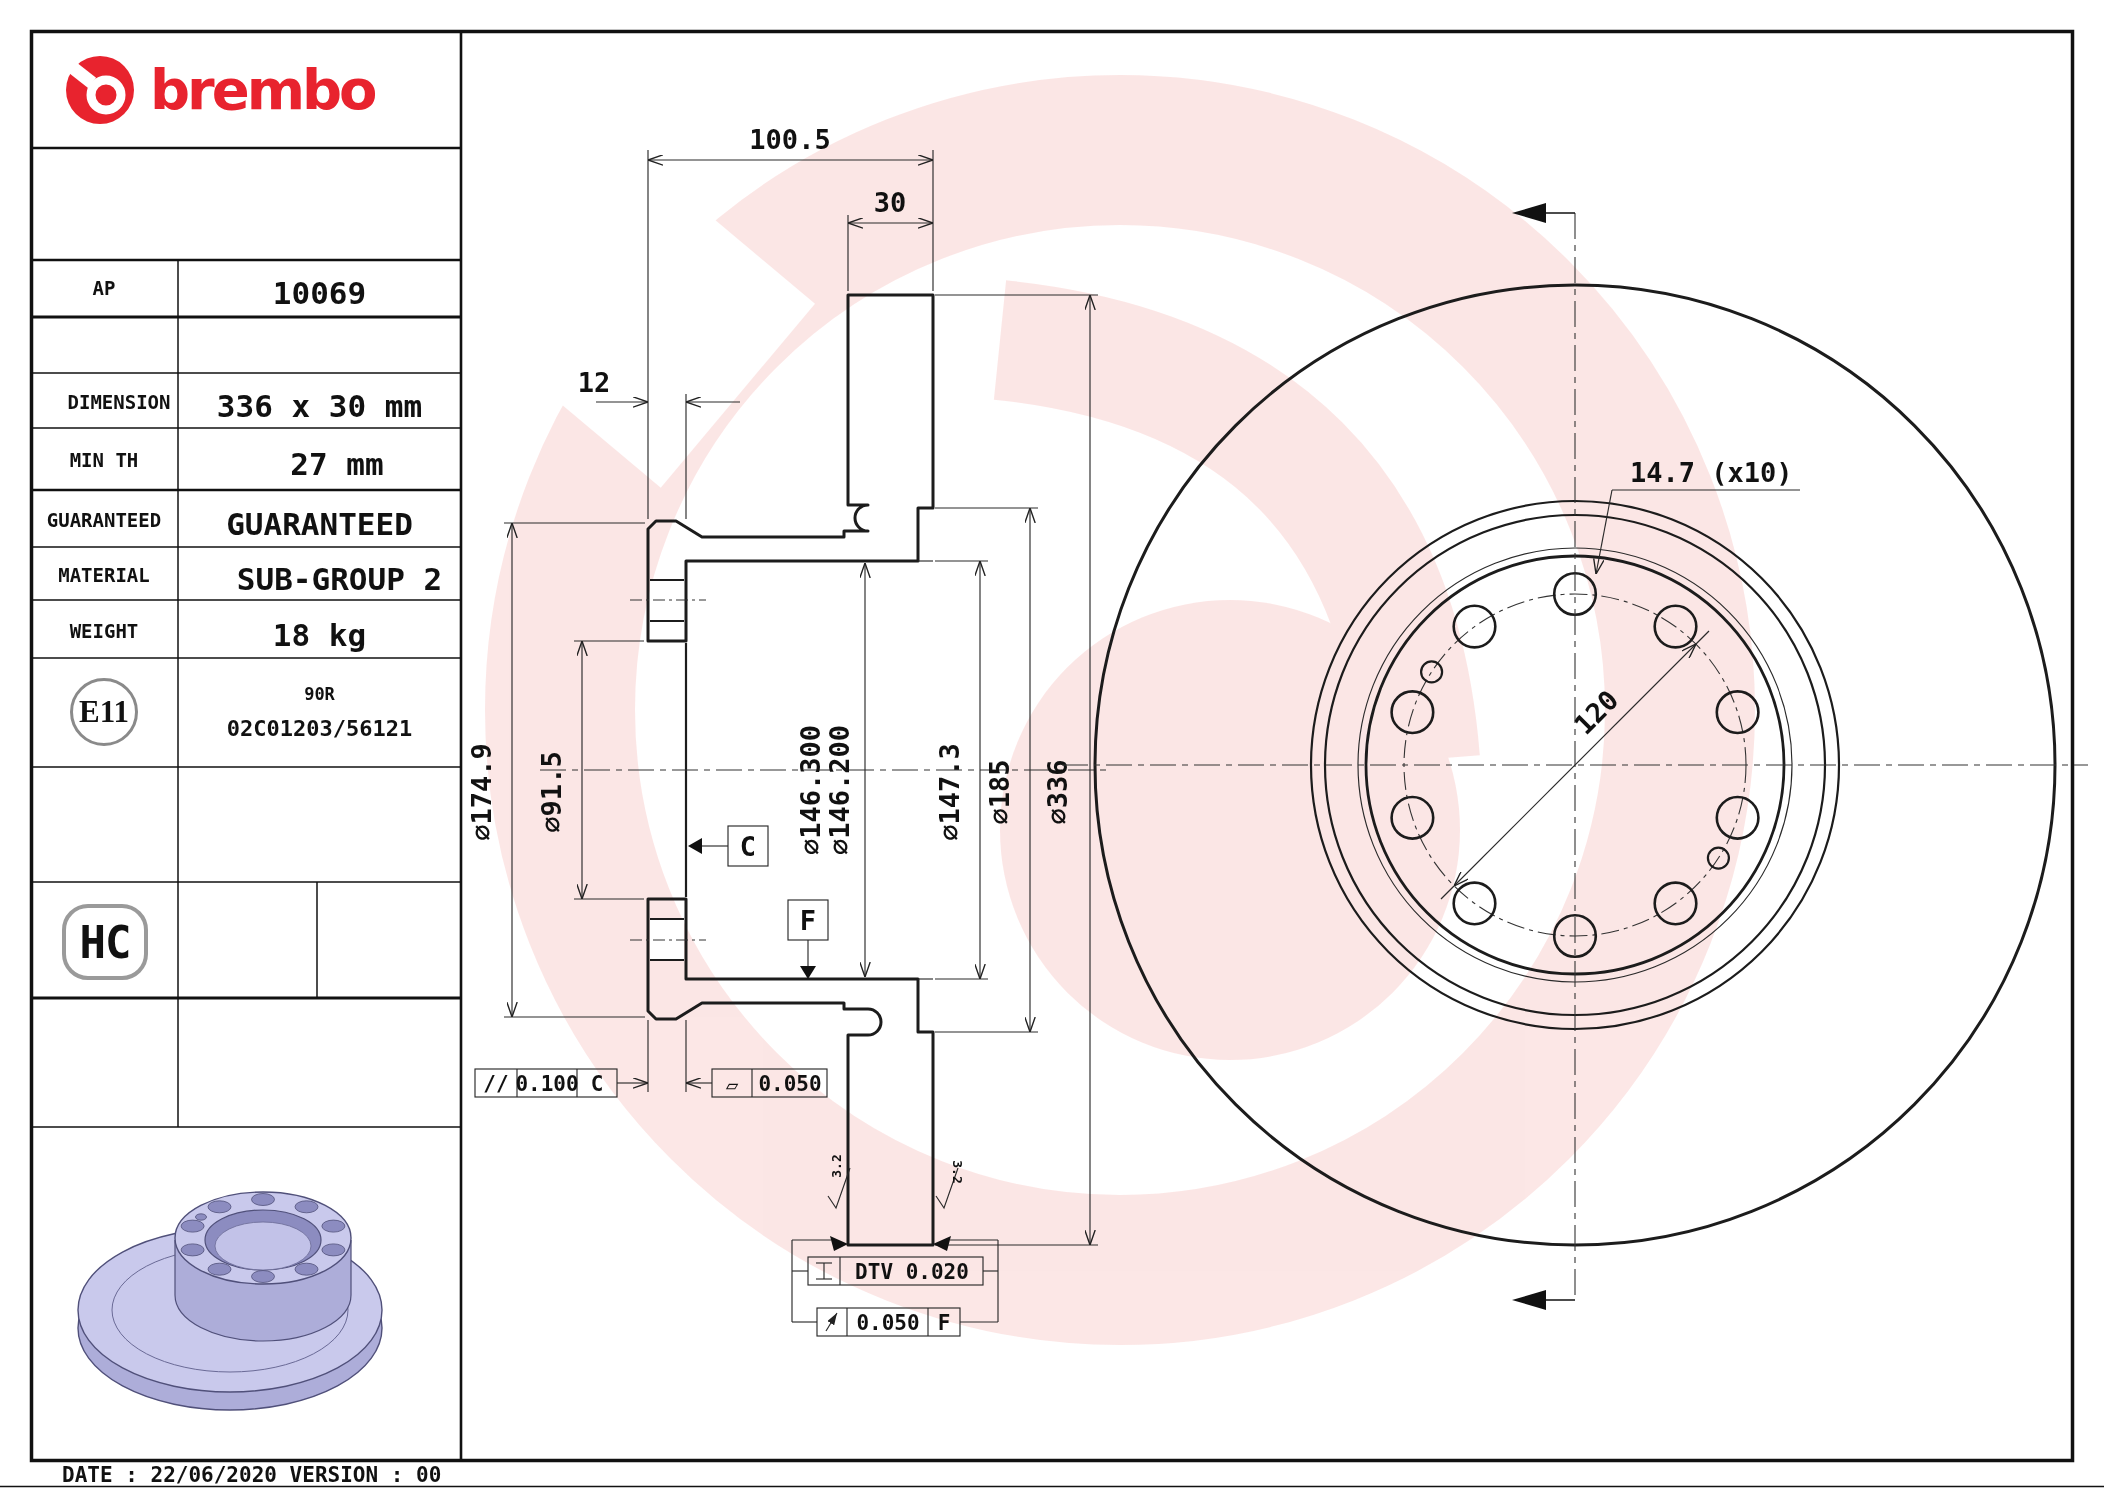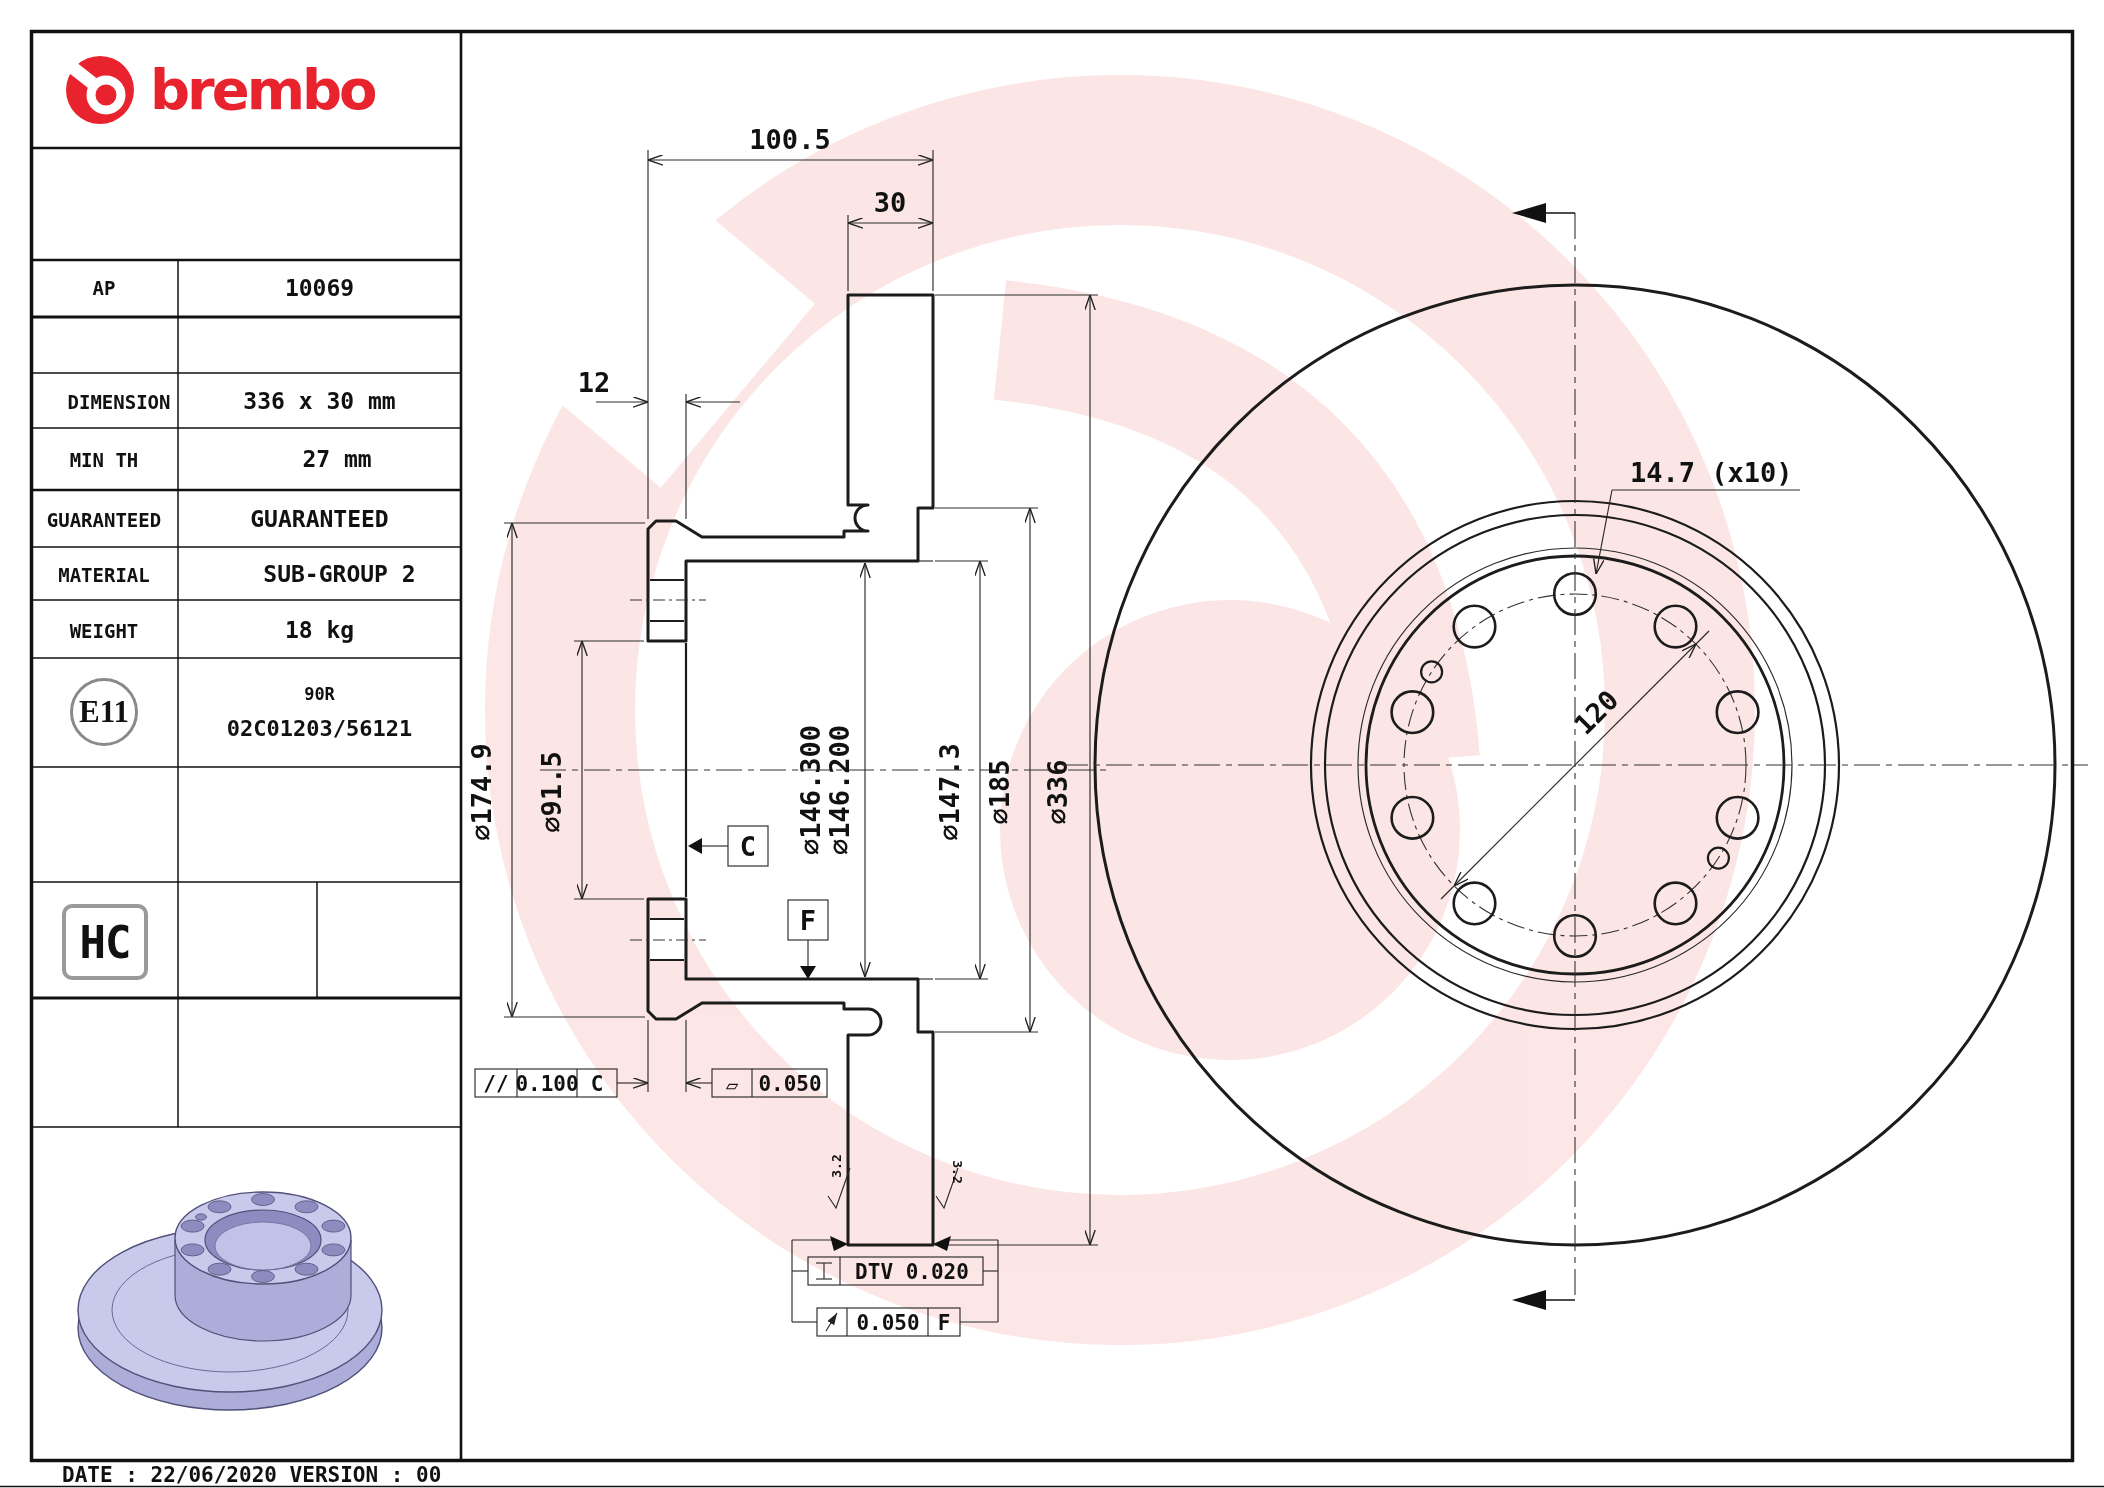--- a/index.html
+++ b/index.html
@@ -5,27 +5,27 @@
   :root{
     --brand_red:#e8232e; --line:#1c1c1c; --dim:#2a2a2a;
     --wm:#e8443e; --lav1:#c9c9ec; --lav2:#adadd9; --lav3:#8c8cc0; --gray_badge:#9a9a9a;
   }
   html,body{margin:0;padding:0;background:#fff;}
   #sheet{position:relative;width:2104px;height:1488px;background:#fff;overflow:hidden;
          font-family:"DejaVu Sans Mono", monospace;color:#111;}
   svg{position:absolute;left:0;top:0;}
   .abs{position:absolute;}
   .cellLabel{font-size:19px;font-weight:bold;letter-spacing:0px;text-align:center;}
-  .cellValue{font-size:23px;font-weight:bold;text-align:center;}
+  .cellValue{font-size:31px;font-weight:bold;text-align:center;}
   .partnum{font-size:47px;font-weight:bold;letter-spacing:2px;text-align:center;}
   .brandword{font-family:"DejaVu Sans",sans-serif;font-size:56px;font-weight:bold;
              color:var(--brand_red);letter-spacing:-3px;}
   .e11circle{border:3px solid #8a8a8a;border-radius:50%;display:flex;align-items:center;justify-content:center;
              font-family:"Liberation Serif",serif;font-weight:bold;font-size:31px;}
-  .hcbadge{border:4px solid var(--gray_badge);border-radius:10px;display:flex;align-items:center;justify-content:center;
+  .hcbadge{border:4px solid var(--gray_badge);border-radius:26px;display:flex;align-items:center;justify-content:center;
            font-size:44px;font-weight:bold;letter-spacing:-1px;}
   .footer{font-size:21px;font-weight:bold;}
   .dimtxt{font-family:"DejaVu Sans Mono",monospace;font-size:27px;font-weight:600;fill:#111;}
   .toltxt{font-family:"DejaVu Sans Mono",monospace;font-size:21px;font-weight:600;fill:#111;}
   .smtxt{font-family:"DejaVu Sans Mono",monospace;font-size:13px;font-weight:600;fill:#111;}
   .thick{stroke:var(--line);stroke-width:3;fill:none;}
   .med{stroke:var(--line);stroke-width:2.2;fill:none;}
   .thin{stroke:var(--dim);stroke-width:1.15;fill:none;}
   .cl{stroke:#333;stroke-width:1.1;fill:none;stroke-dasharray:26 6 6 6;}
   .grid{stroke:#111;fill:none;}

